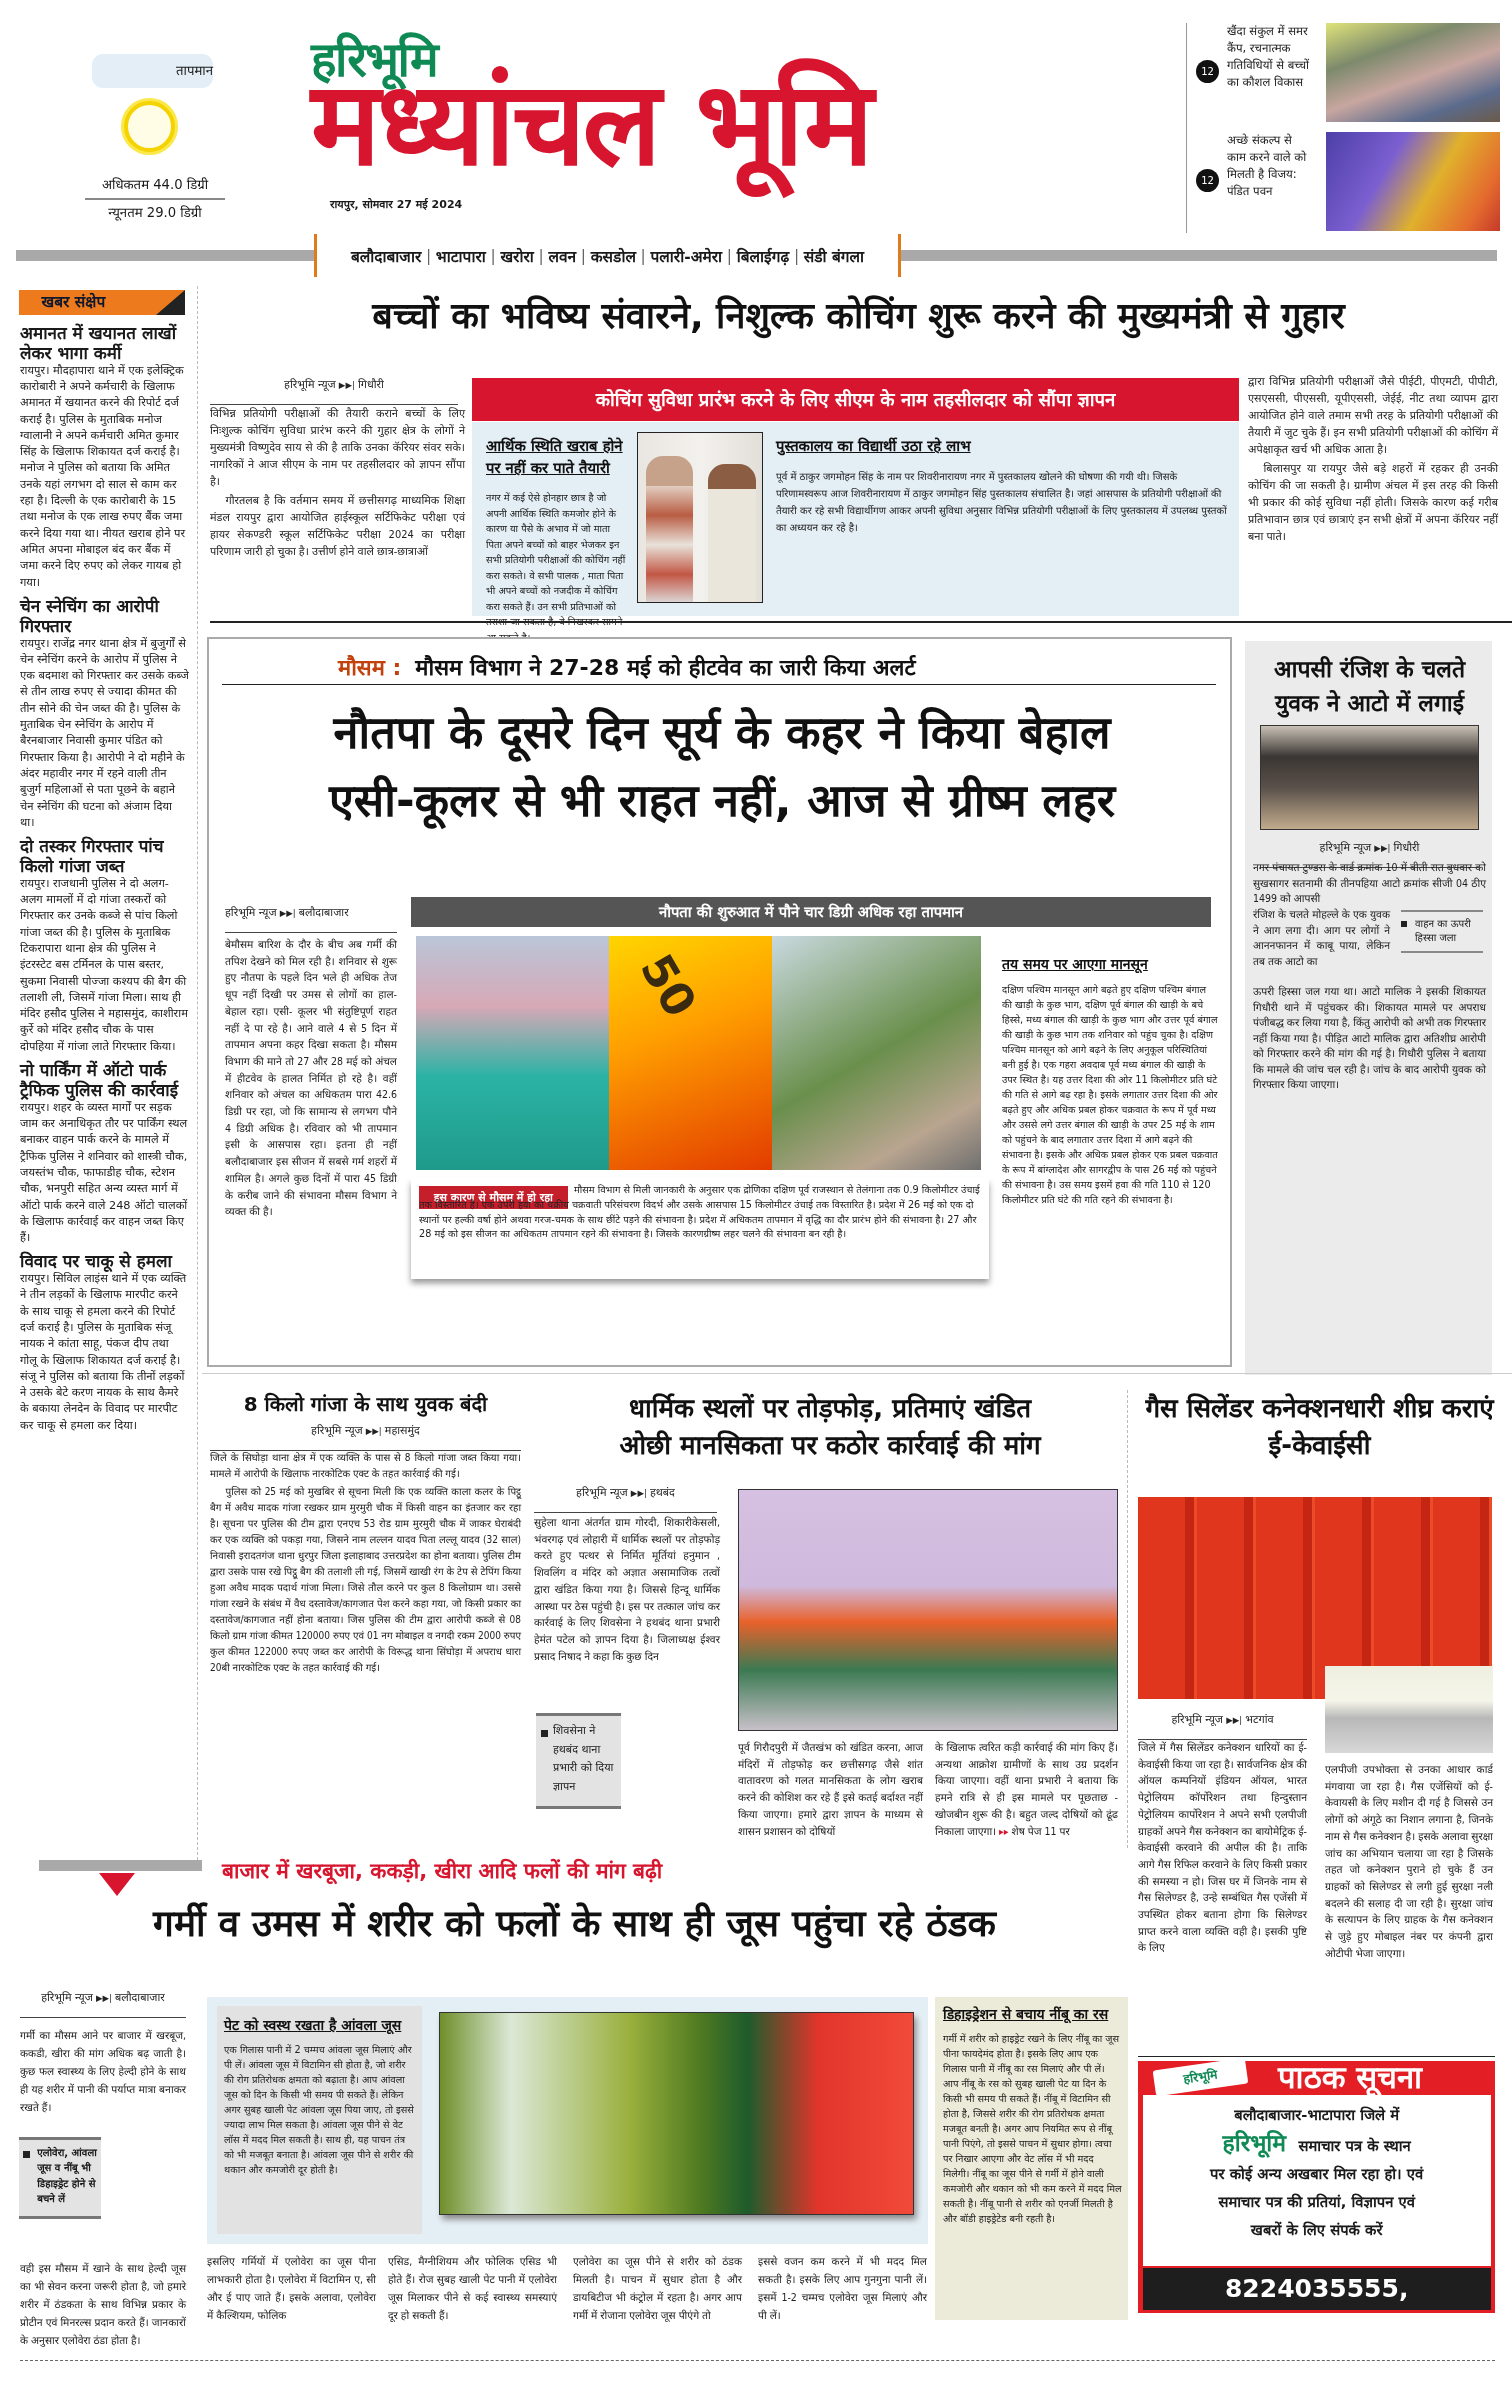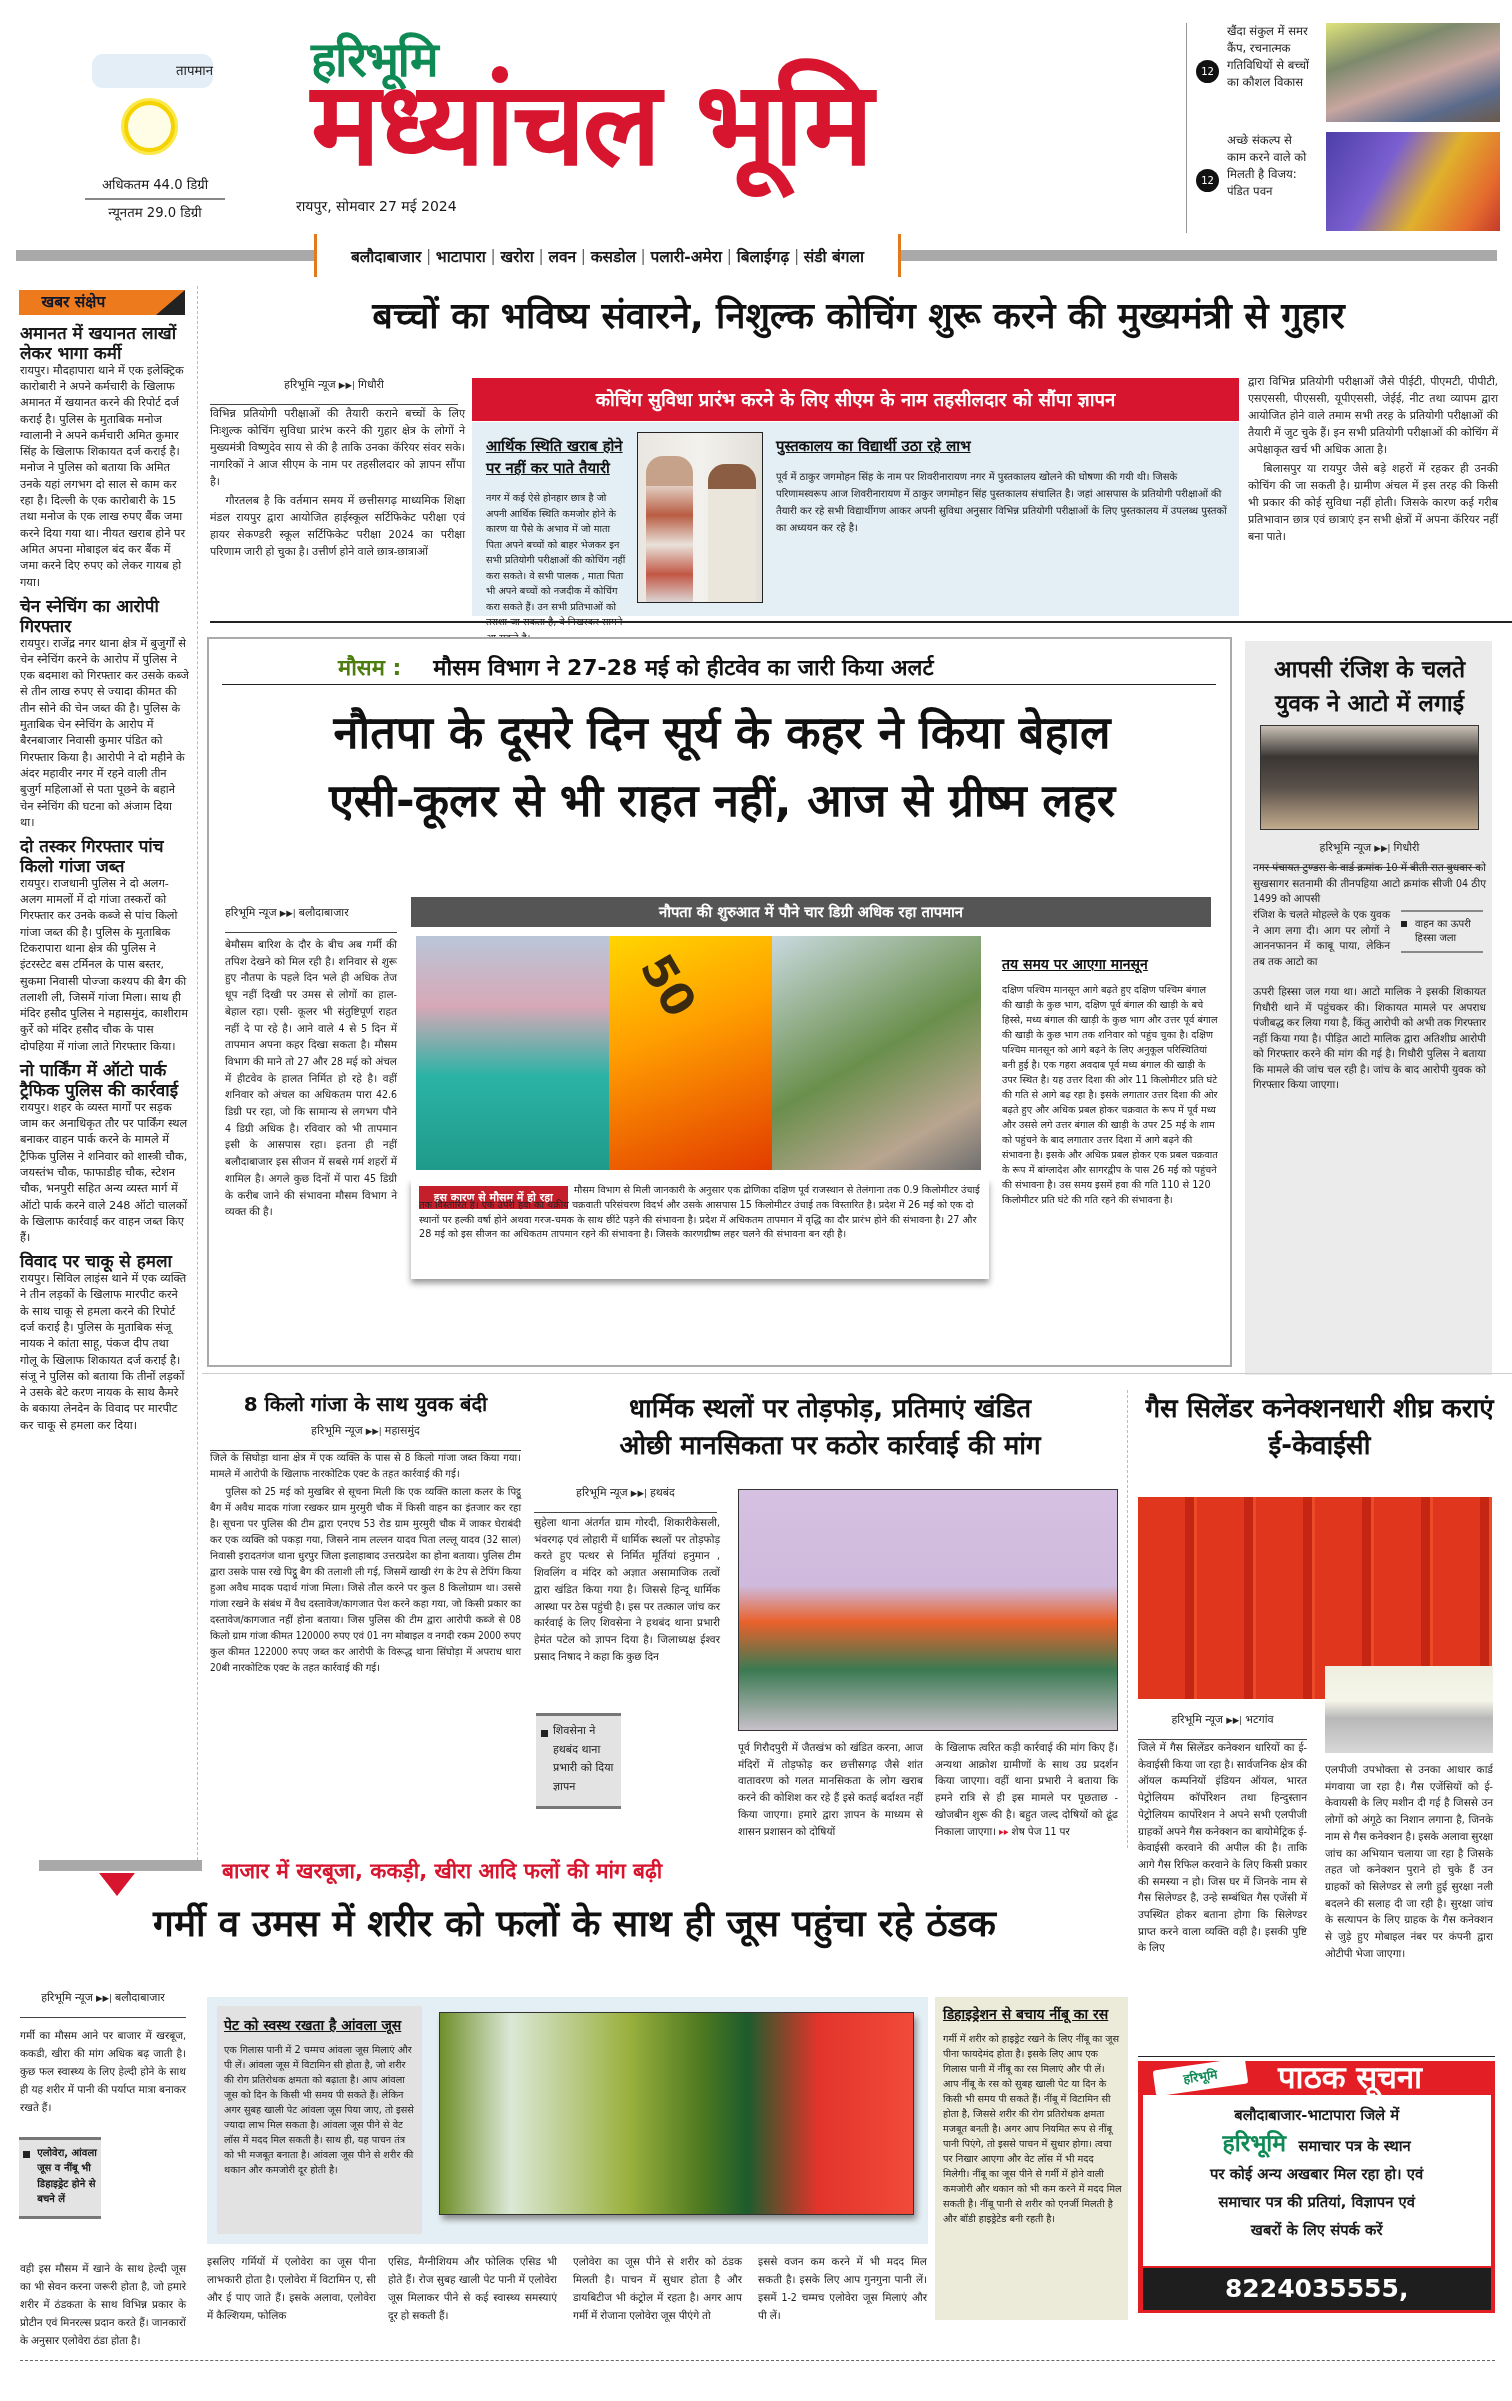--- a/index.html
+++ b/index.html
@@ -13,21 +13,21 @@
 .img{overflow:hidden}
 .vr{border-left:0.8px dashed #bbb}
 
 
 .temp-box{left:92px;top:54px;width:121px;height:34px;background:#e3eef6;border-radius:11px;text-align:right;line-height:34px;font-size:13.2px}
 .sun{left:124px;top:101px;width:51px;height:51px;border-radius:50%;background:#fffde6;border:4.7px solid #f4d300;box-shadow:0 0 0 3.1px #fbe84c}
 .tmax{left:85px;top:175px;width:140px;font-size:13.2px;text-align:center;border-bottom:2.3px solid #888;padding-bottom:4.7px}
 .tmin{left:85px;top:203px;width:140px;font-size:13.2px;text-align:center}
 .brand-small{left:311px;top:25px;font-size:48px;font-weight:bold;color:#0f8a55;letter-spacing:-1.6px}
 .brand-big{left:311px;top:62px;font-size:116px;font-weight:bold;color:#d8152e;letter-spacing:-3.1px;line-height:124px}
-.dateline{left:296px;top:196px;font-size:14px;font-weight:normal}
+.dateline{left:330px;top:196px;font-size:11px;font-weight:bold}
 .teaser{left:1196px;width:311px;height:101px}
 .teaser .num{position:absolute;left:0;top:37px;width:23px;height:23px;border-radius:50%;background:#111;color:#fff;font-size:10px;text-align:center;line-height:23px}
 .teaser .t{position:absolute;left:31px;top:0;width:85px;font-size:11.6px;line-height:17px}
 .teaser .pic{position:absolute;left:130px;top:0;width:174px;height:99px}
 .grayband{left:15.5px;top:250px;width:1481px;height:11px;background:#a9a9a9}
 .edbar{left:314px;top:234px;width:587px;height:43px;background:#fff;border-left:3.1px solid #e07a1c;border-right:3.1px solid #e07a1c;display:flex;align-items:center;justify-content:center;font-size:15.5px;font-weight:bold;gap:4.7px}
 .edbar span.sep{color:#666;font-weight:normal}
 
 
 .brief-tag{left:18.6px;top:290px;width:166px;height:25px;background:#ee7a1e;color:#0f172a;font-size:15.5px;font-weight:bold;line-height:25px;padding-left:23px}
@@ -45,21 +45,21 @@
 .sm{font-size:9.7px;line-height:15.5px;color:#222}
 .story-photo{left:637px;top:432px;width:126px;height:171px;border:1.6px solid #222;background:linear-gradient(90deg,#e9e6e1 0%,#f3f1ed 50%,#e2dfd9 100%)}
 .p1{position:absolute;left:7.8px;top:23px;width:47px;height:148px;background:linear-gradient(180deg,#c6a28a 0 20%,#e2cfc3 20%,#b95d43 40%,#e8e2da 60%,#c25745 80%,#ddd 100%);border-radius:17px 17px 0 0}
 .p2{position:absolute;left:70px;top:31px;width:48px;height:140px;background:linear-gradient(180deg,#8b5e43 0 18%,#ebe6dc 18%);border-radius:17px 17px 0 0}
 
 .hr1{left:210px;top:621px;width:1303px;border-top:2.3px solid #222}
 
 
 .heatbox{left:207px;top:637px;width:1025px;height:730px;border:2.3px solid #aaa;background:#fff}
 .mausam{left:222px;top:651px;width:994px;font-size:22px;border-bottom:0.8px solid #222;padding-bottom:3.1px;padding-left:116px}
-.mausam .lab{color:#4d7c0f;font-weight:bold;margin-right:32px}
+.mausam .lab{color:#c2410c;font-weight:bold;margin-right:14px}
 .bighl{left:225px;top:699px;width:994px;font-size:45px;line-height:68px;text-align:center}
 .graybar{left:411px;top:897px;width:800px;height:29.5px;background:#555;color:#fff;font-size:14.8px;font-weight:bold;line-height:29.5px;text-align:center}
 .heatimg{left:416px;top:936px;width:565px;height:234px}
 .h1{position:absolute;left:0;top:0;width:193px;height:234px;background:linear-gradient(180deg,#b9c6d8 0%,#d7a8b6 30%,#2bb3a5 60%,#1f9a8a 100%)}
 .h2{position:absolute;left:193px;top:0;width:163px;height:234px;background:linear-gradient(160deg,#ffd500 0%,#ff9f00 40%,#e23c00 100%)}
 .h2 span{position:absolute;left:28px;top:23px;font-size:45px;font-weight:bold;color:#3a2a10;transform:rotate(60deg)}
 .h3{position:absolute;left:356px;top:0;width:210px;height:234px;background:linear-gradient(150deg,#c9d9df 0%,#6a8f4c 50%,#b9a590 80%,#6f6f6f 100%)}
 .reasonbox{left:411px;top:1178px;width:578px;height:101px;background:#fff;box-shadow:0 4.7px 6.2px #999}
 .reasontag{left:419px;top:1186px;width:149px;height:23px;background:#c51f2c;color:#fff;font-size:11px;font-weight:bold;text-align:center;line-height:23px}
 

